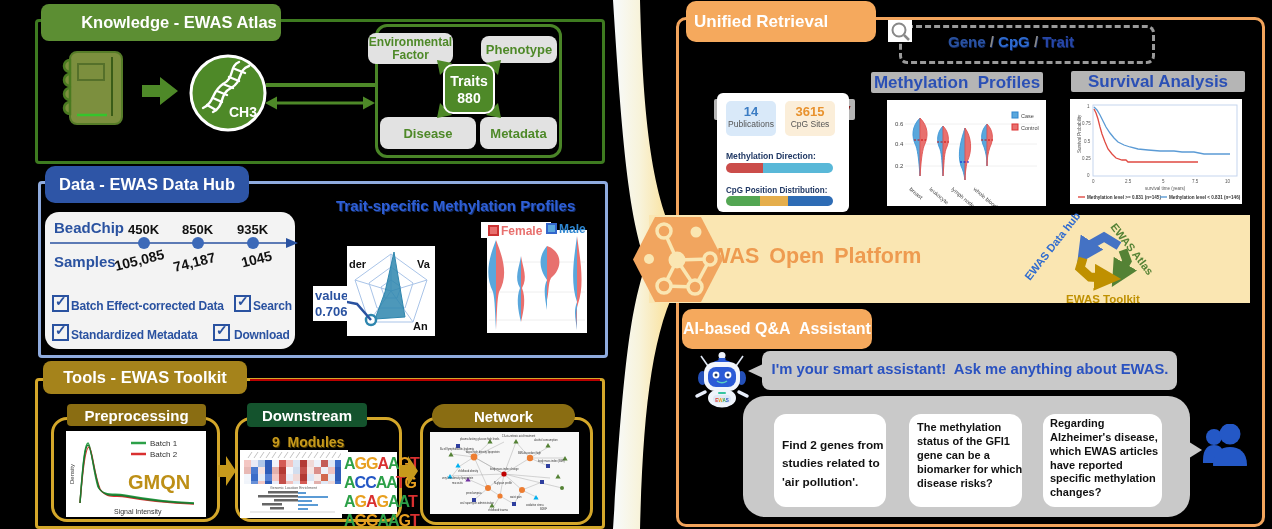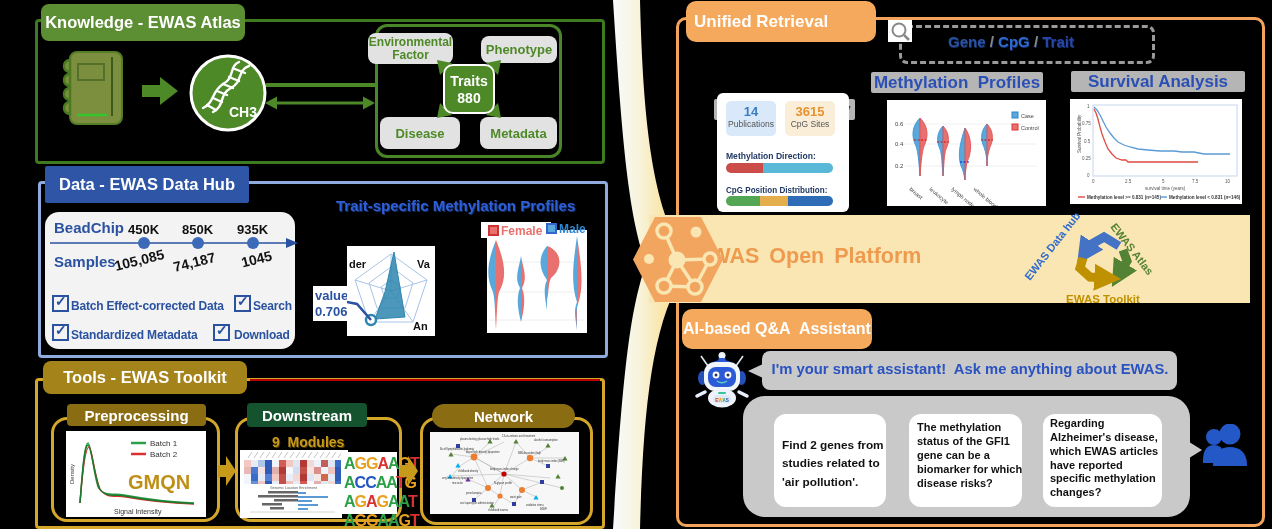--- a/index.html
+++ b/index.html
@@ -16,21 +16,21 @@
 <stop offset="0" stop-color="#f7fafc"></stop>
         <stop offset="0.4" stop-color="#f8f3da"></stop>
         <stop offset="0.75" stop-color="#fae5a8"></stop>
         <stop offset="1" stop-color="#fcdd90"></stop>
 </linearGradient>
 </defs>
 <path d="M33,0 L60,0 C63,120 72,200 100,248 L100,280 C72,330 63,410 60,529 L33,529 C43,370 50,310 66,264 C50,218 43,160 33,0 Z" fill="url(#wg)"></path>
 </svg>
 
 <div class="abs" style="left:35px;top:19px;width:564px;height:139px;border:3px solid #3E7B20;border-radius:4px;"></div>
-<div class="lbl" style="left:41px;top:4px;width:204px;height:37px;background:#5C8E33;border-radius:8px;font-size:16.5px;white-space:nowrap;">Knowledge - EWAS Atlas</div>
+<div class="lbl" style="left:41px;top:4px;width:204px;height:37px;background:#5C8E33;border-radius:8px;font-size:16.5px;white-space:nowrap;padding-left:36px;">Knowledge - EWAS Atlas</div>
 
 <svg class="abs" style="left:60px;top:48px;" width="70" height="80" viewBox="0 0 70 80">
 <rect x="10" y="4" width="52" height="72" rx="7" fill="#7C8F3E" stroke="#567c28" stroke-width="2"></rect>
 <rect x="16" y="8" width="40" height="64" rx="4" fill="#7C8F3E"></rect>
 <line x1="52" y1="9" x2="52" y2="68" stroke="#3a5c18" stroke-width="2"></line>
 <rect x="18" y="16" width="26" height="16" fill="none" stroke="#55702a" stroke-width="2"></rect>
 <line x1="17" y1="67" x2="47" y2="67" stroke="#35c52c" stroke-width="2.5"></line>
 <g fill="#7C8F3E" stroke="#4A7A20" stroke-width="2.5">
 <path d="M10,12 a6,6 0 0 0 0,12 z"></path>
       <path d="M10,26 a6,6 0 0 0 0,12 z"></path>
@@ -61,36 +61,36 @@
 <svg class="abs" style="left:264px;top:80px;" width="112" height="30" viewBox="0 0 112 30">
 <line x1="2" y1="5" x2="112" y2="5" stroke="#4E8928" stroke-width="4"></line>
 <line x1="10" y1="23" x2="102" y2="23" stroke="#4E8928" stroke-width="3"></line>
 <path d="M1,23 L13,16.5 L13,29.5 Z" fill="#4E8928"></path>
 <path d="M111,23 L99,16.5 L99,29.5 Z" fill="#4E8928"></path>
 </svg>
 
 <div class="abs" style="left:375px;top:24px;width:181px;height:128px;border:3px solid #4A8527;border-radius:12px;"></div>
 <div class="lbl" style="left:368px;top:33px;width:85px;height:31px;background:#E2E2E2;border-radius:8px;color:#4E8928;font-size:12px;line-height:1.05;">Environmental<br>Factor</div>
 <div class="lbl" style="left:481px;top:36px;width:76px;height:27px;background:#E2E2E2;border-radius:8px;color:#4E8928;font-size:13px;">Phenotype</div>
-<div class="lbl" style="left:380px;top:117px;width:80px;height:32px;background:#E2E2E2;border-radius:8px;color:#4E8928;font-size:13px;">Disease</div>
+<div class="lbl" style="left:380px;top:117px;width:96px;height:32px;background:#E2E2E2;border-radius:8px;color:#4E8928;font-size:13px;">Disease</div>
 <div class="lbl" style="left:480px;top:117px;width:77px;height:32px;background:#E2E2E2;border-radius:8px;color:#4E8928;font-size:13px;">Metadata</div>
 <svg class="abs" style="left:437px;top:60px;" width="64" height="58" viewBox="0 0 64 58">
 <g fill="#4E8928">
       <path d="M0,0 L15,3 L3,15 Z"></path>
       <path d="M64,0 L49,3 L61,15 Z"></path>
       <path d="M0,58 L15,55 L3,43 Z"></path>
       <path d="M64,58 L49,55 L61,43 Z"></path>
     </g>
 <rect x="7" y="5" width="50" height="48" rx="9" fill="#4E8928" stroke="#fff" stroke-width="2"></rect>
 <text x="32" y="26" font-size="14" font-weight="bold" fill="#fff" text-anchor="middle" font-family="Liberation Sans">Traits</text>
 <text x="32" y="43" font-size="14" font-weight="bold" fill="#fff" text-anchor="middle" font-family="Liberation Sans">880</text>
 </svg>
 
 <div class="abs" style="left:38px;top:181px;width:564px;height:171px;border:3px solid #8FABDE;border-radius:4px;"></div>
-<div class="lbl" style="left:45px;top:166px;width:204px;height:37px;background:#2E55A6;border-radius:2px;font-size:16.5px;white-space:nowrap;">Data - EWAS Data Hub</div>
+<div class="lbl" style="left:45px;top:166px;width:204px;height:37px;background:#2E55A6;border-radius:10px;font-size:16.5px;white-space:nowrap;">Data - EWAS Data Hub</div>
 
 <div class="abs" style="left:45px;top:212px;width:250px;height:137px;background:#F3F3F3;border-radius:14px;"></div>
 <div class="abs" style="left:54px;top:219px;color:#2A52A0;font-weight:bold;font-size:15px;">BeadChip</div>
 <div class="abs" style="left:54px;top:253px;color:#2A52A0;font-weight:bold;font-size:15px;">Samples</div>
 <svg class="abs" style="left:50px;top:236px;" width="248" height="14" viewBox="0 0 248 14">
 <line x1="0" y1="7" x2="238" y2="7" stroke="#2A52A0" stroke-width="1.6"></line>
 <path d="M248,7 L236,2 L236,12 Z" fill="#2A52A0"></path>
 <circle cx="94" cy="7" r="6" fill="#3C69B8"></circle>
     <circle cx="148" cy="7" r="6" fill="#3C69B8"></circle>
     <circle cx="203" cy="7" r="6" fill="#3C69B8"></circle>

